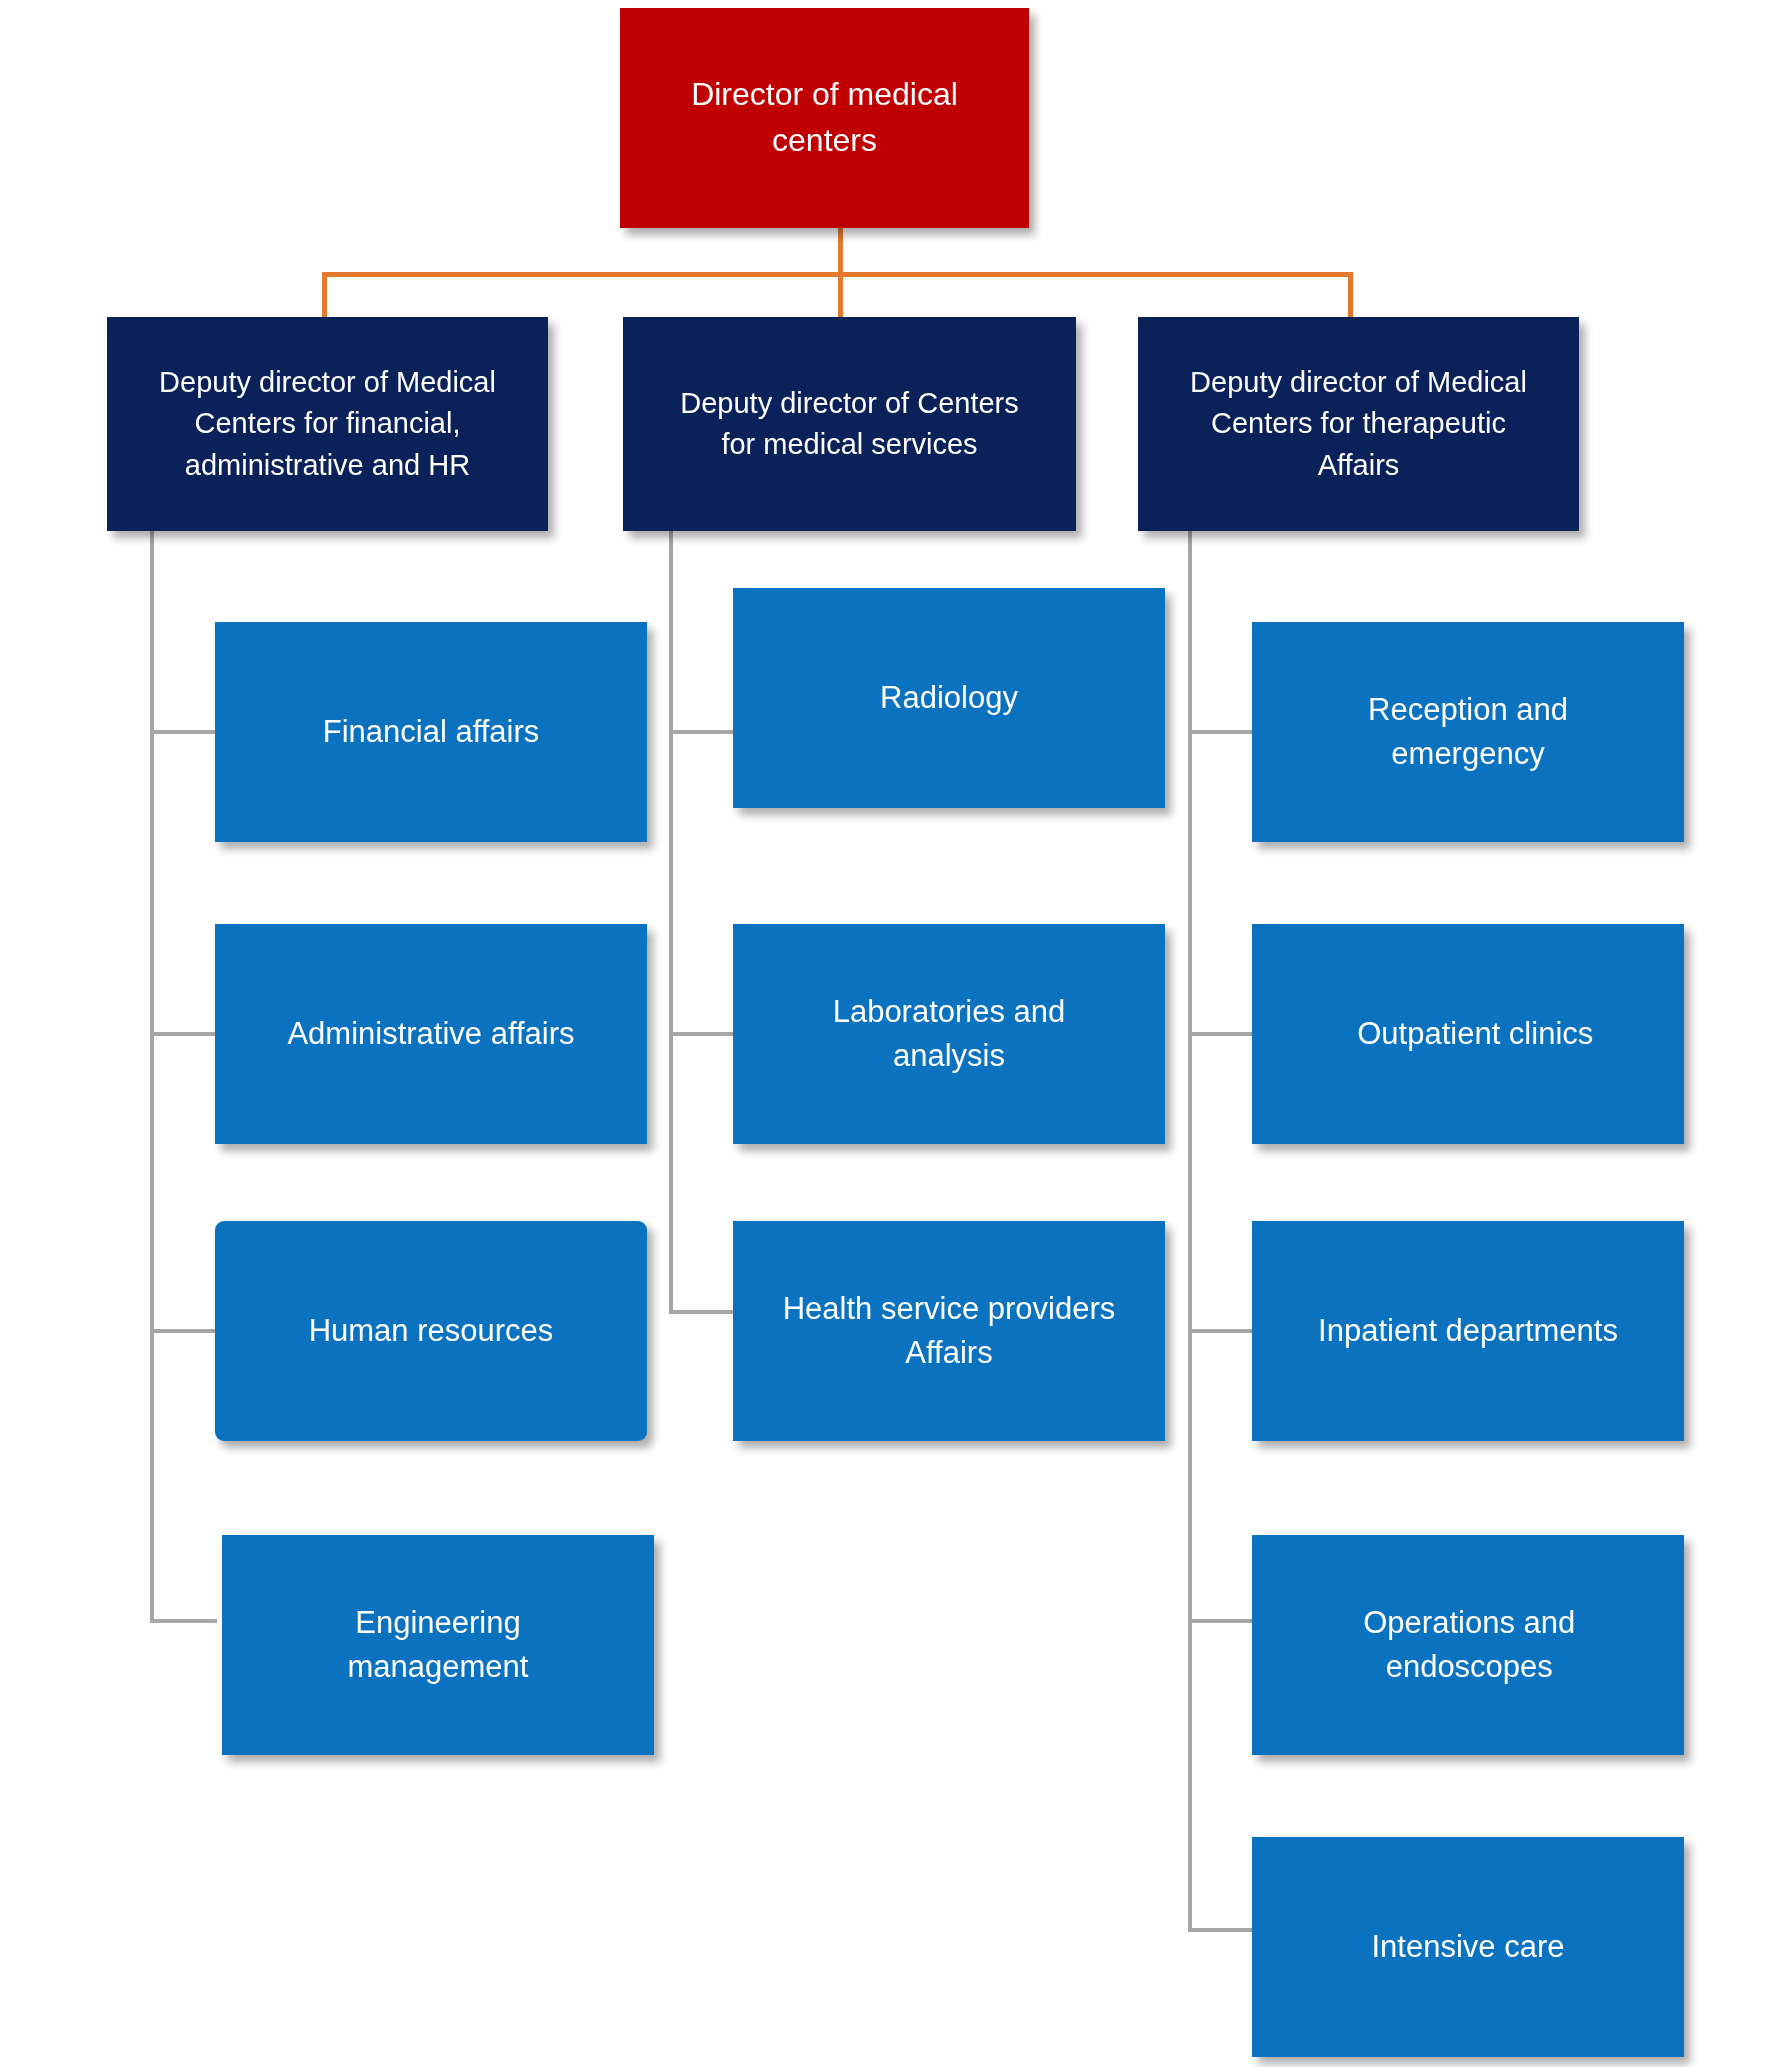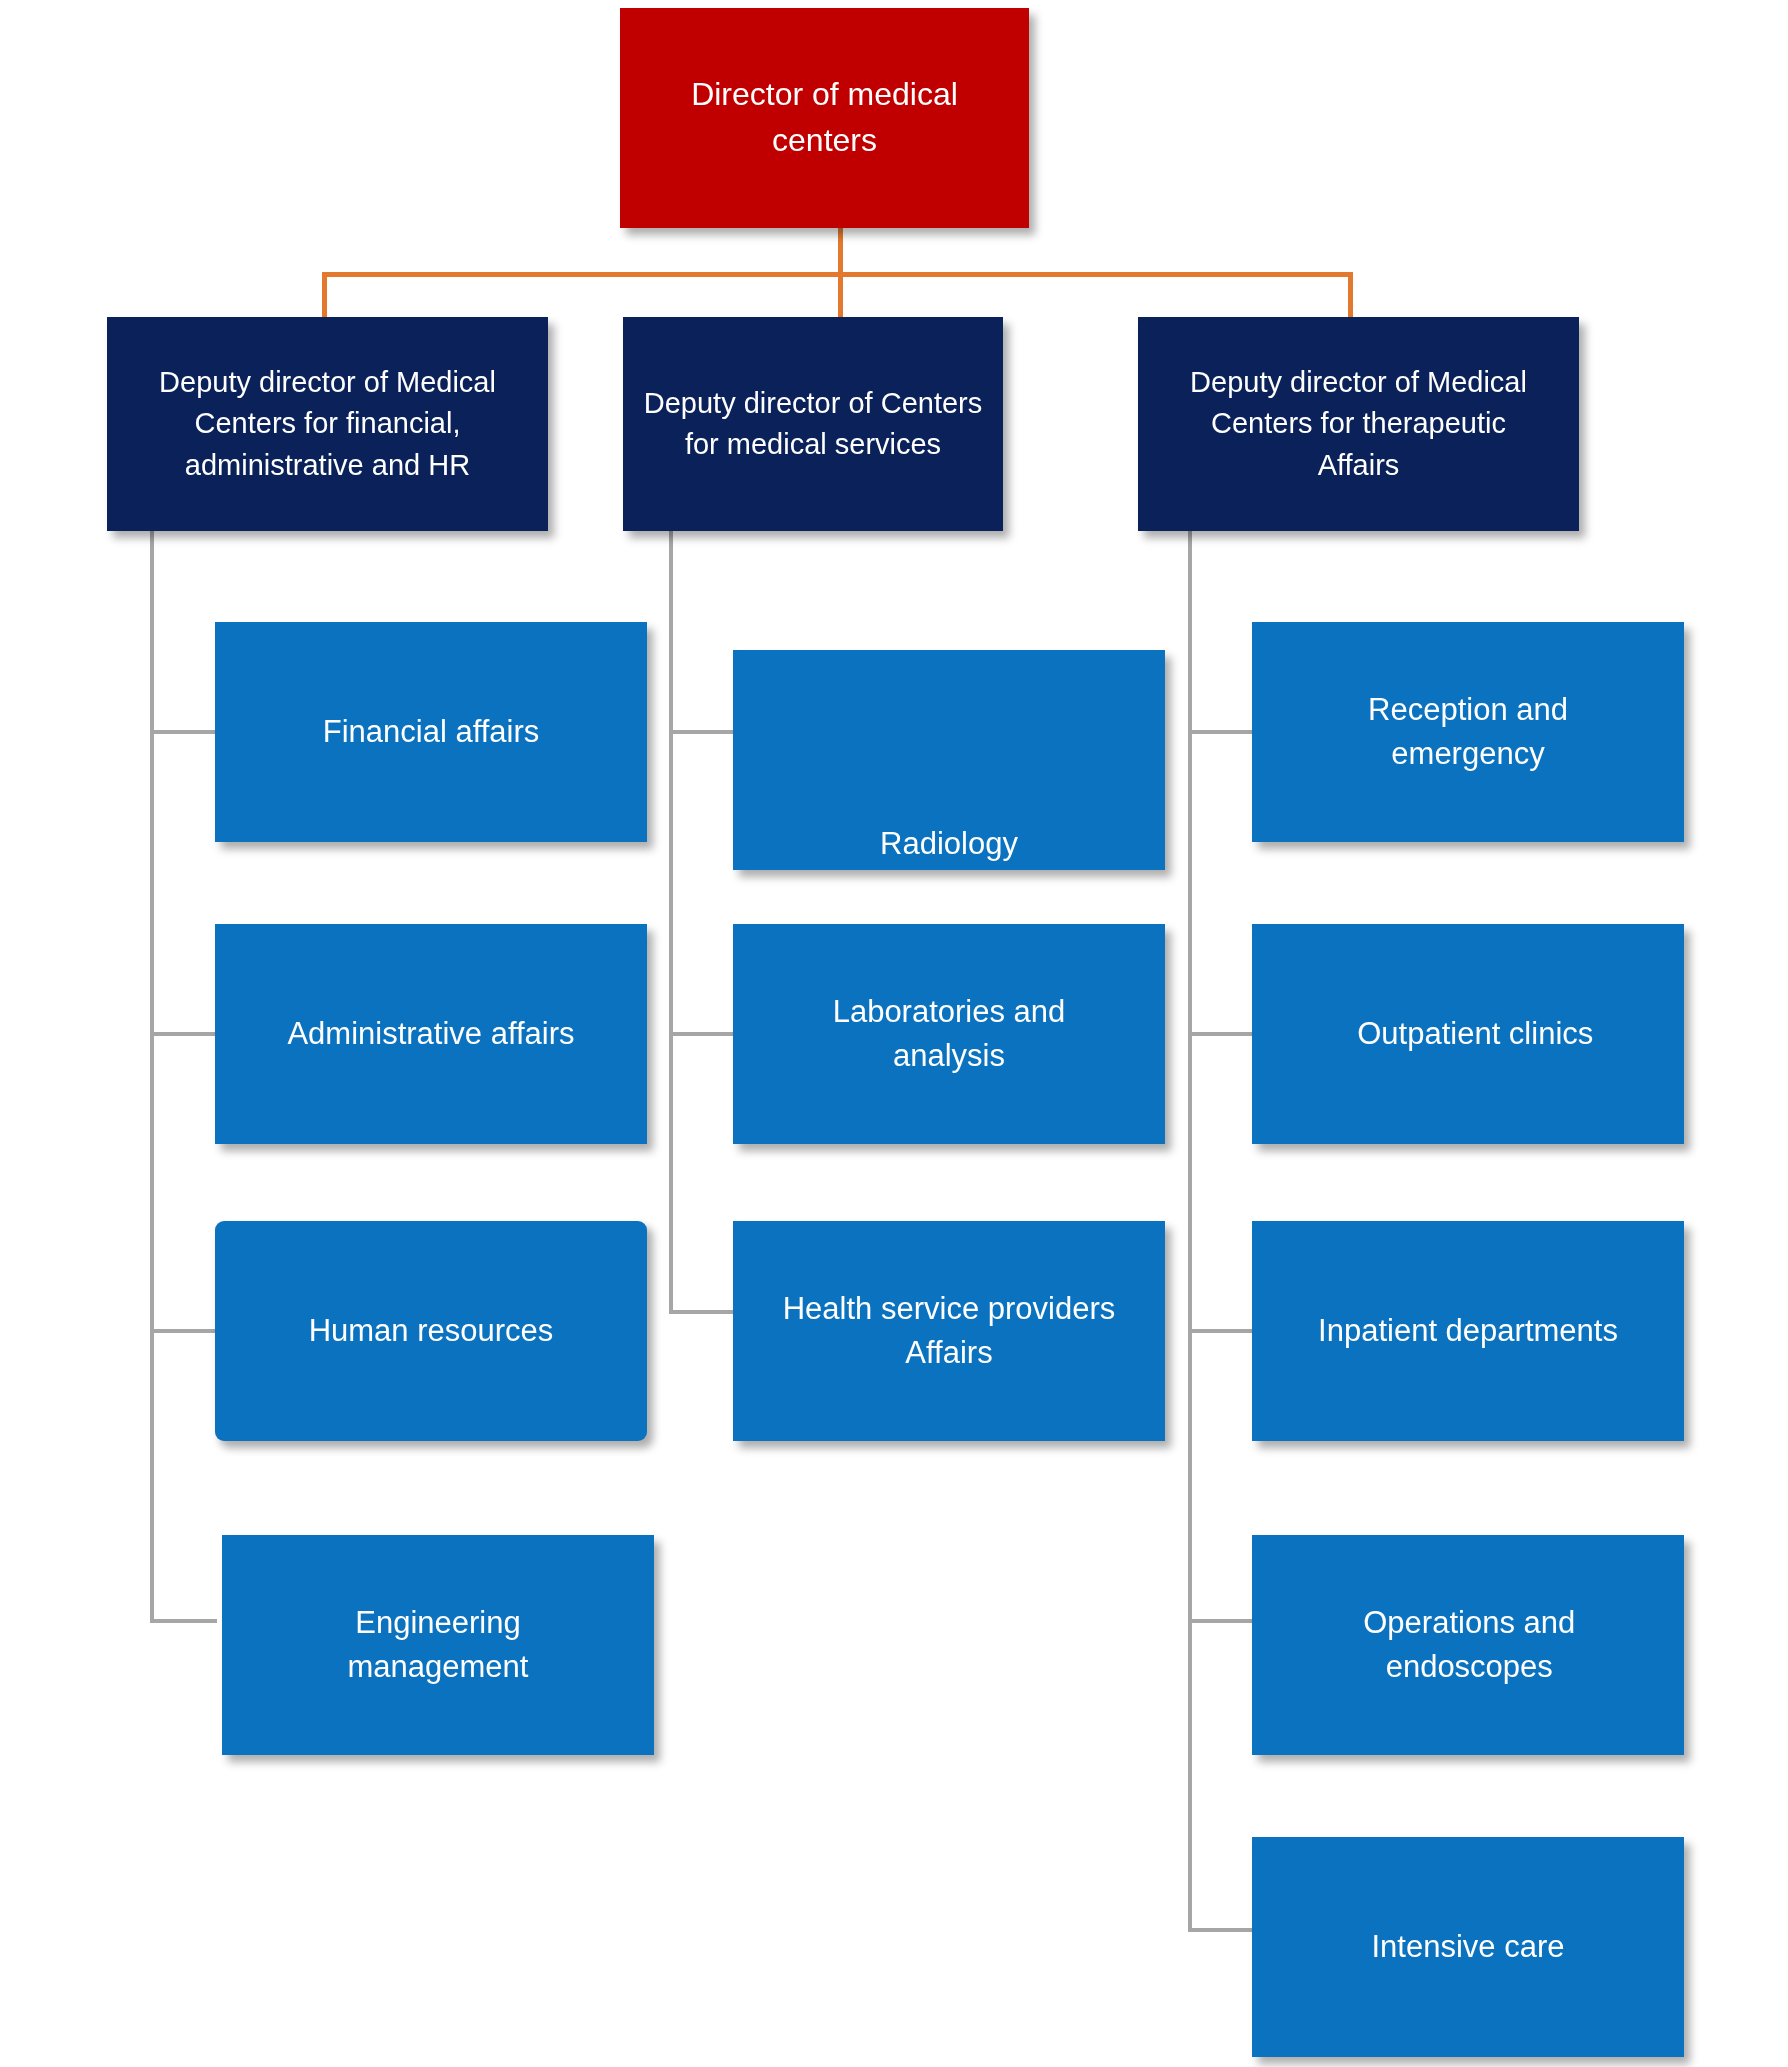--- a/index.html
+++ b/index.html
@@ -86,21 +86,21 @@
   </div>
 
   <div class="node node-deputy" style="left:107px;top:317px;width:441px;">
     <span>
       <span>Deputy director of Medical</span>
       <span>Centers for financial,</span>
       <span>administrative and HR</span>
     </span>
   </div>
 
-  <div class="node node-deputy" style="left:623px;top:317px;width:380px;">
+  <div class="node node-deputy" style="left:623px;top:317px;width:453px;">
     <span>
       <span>Deputy director of Centers</span>
       <span>for medical services</span>
     </span>
   </div>
 
   <div class="node node-deputy" style="left:1138px;top:317px;width:441px;">
     <span>
       <span>Deputy director of Medical</span>
       <span>Centers for therapeutic</span>
@@ -126,21 +126,21 @@
 
     </span>
   </div>
   <div class="node node-leaf" style="left:222px;top:1535px;align-items:center;">
     <span>
       <span>Engineering</span>
       <span>management</span>
     </span>
   </div>
 
-  <div class="node node-leaf" style="left:733px;top:650px;align-items:flex-end;">
+  <div class="node node-leaf" style="left:733px;top:588px;">
     <span>
       <span>Radiology</span>
 
     </span>
   </div>
   <div class="node node-leaf" style="left:733px;top:924px;justify-content:flex-end;">
     <span>
       <span>Laboratories and</span>
       <span>analysis</span>
     </span>

